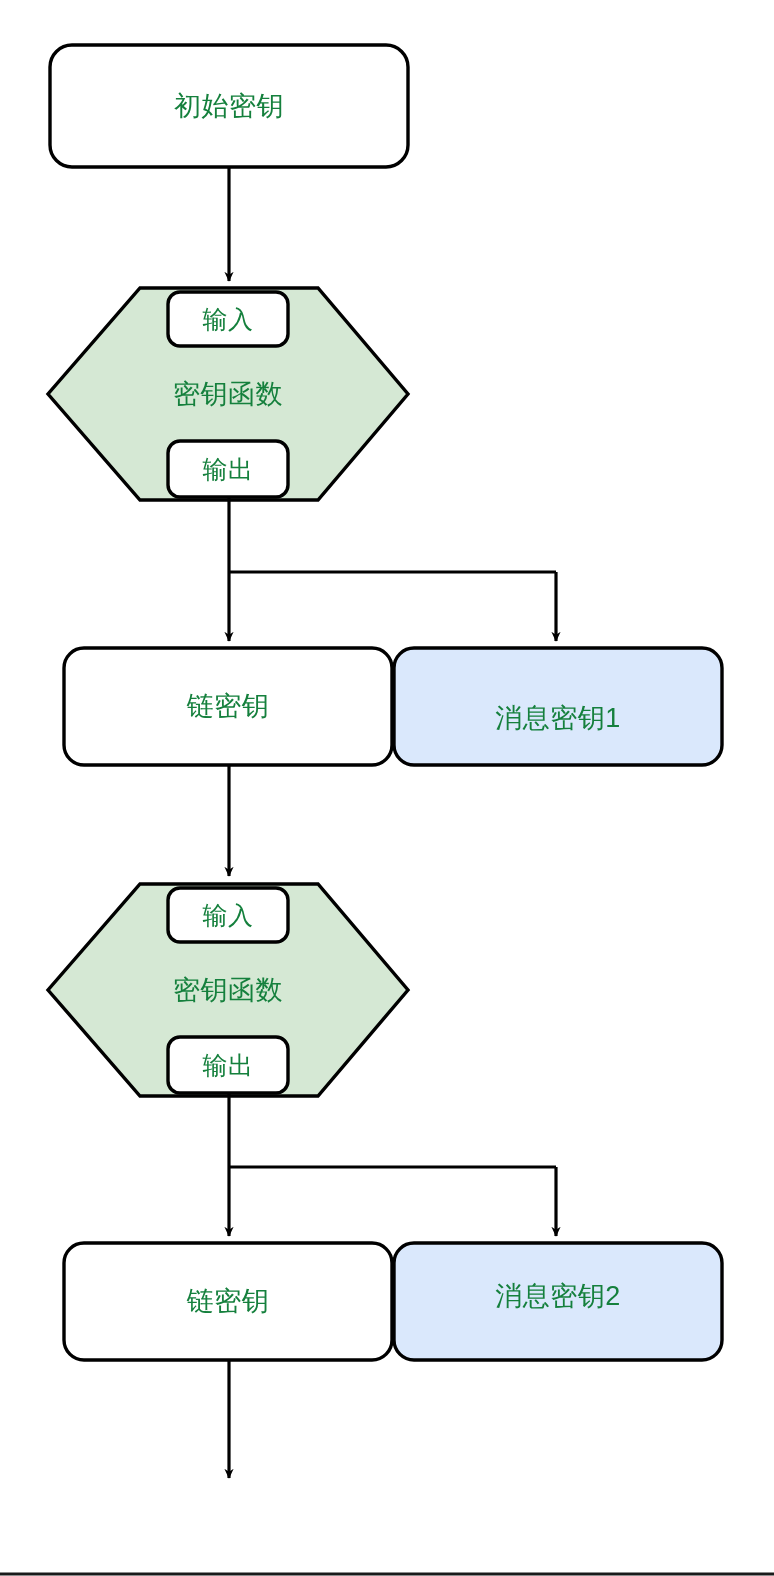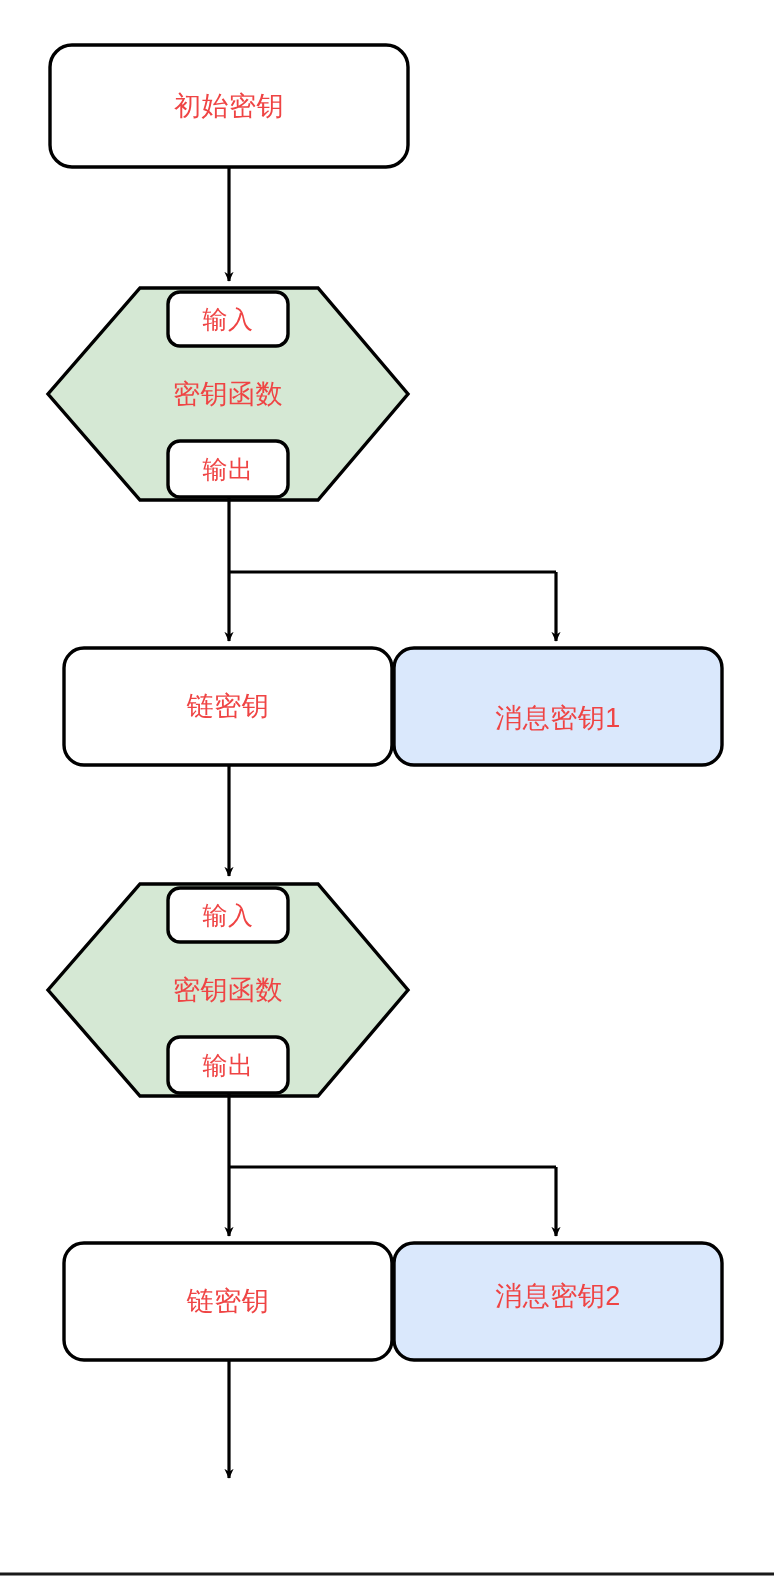--- a/index.html
+++ b/index.html
@@ -23,21 +23,21 @@
     top: 0;
     width: 774px;
     height: 1576px;
   }
   .node-label {
     position: absolute;
     display: flex;
     align-items: center;
     justify-content: center;
     text-align: center;
-    color: #ef4444;
+    color: #15803d;
     font-size: 27px;
     line-height: 1.2;
     letter-spacing: 0.5px;
     pointer-events: none;
     white-space: nowrap;
   }
   .label-sm {
     font-size: 25px;
   }
 </style>

